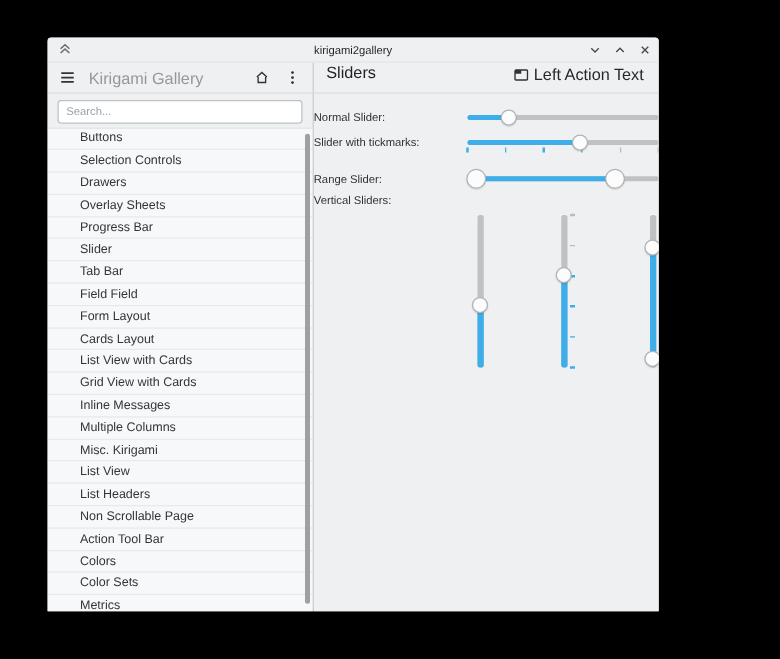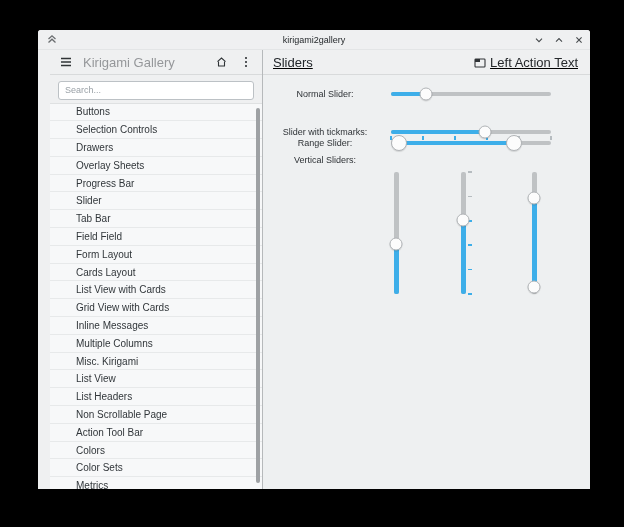--- a/index.html
+++ b/index.html
@@ -1,54 +1,54 @@
 <!DOCTYPE html>
 <html><head>
 <meta charset="utf-8">
 <style>
   html,body{margin:0;padding:0;background:#000;}
   .stage{position:relative;width:624px;height:527px;background:#000;overflow:hidden;
          font-family:"Liberation Sans", sans-serif;}
-  .window{position:absolute;left:38px;top:30px;width:552px;height:459px;
+  .window{position:absolute;left:38px;top:30px;width:489px;height:459px;
           background:#eff0f1;border-radius:3px 3px 0 0;overflow:hidden;
           box-shadow:0 0 0 1px rgba(0,0,0,.35);}
   
   .titlebar{height:19px;display:flex;align-items:center;background:#eff0f1;
             border-bottom:1px solid #e3e5e6;position:relative;}
   .tb-logo{position:absolute;left:8px;top:3px;}
   .tb-title{flex:1;text-align:center;font-size:9px;color:#1f2326;}
   .tb-controls{position:absolute;right:6px;top:0;height:19px;display:flex;align-items:center;gap:9px;}
   .tb-btn{width:11px;height:11px;display:flex;align-items:center;justify-content:center;cursor:default;}
   
-  .main{display:flex;height:440px;padding-left:12px;}
+  .main{display:flex;height:440px;}
   .sidebar{width:213px;display:flex;flex-direction:column;border-right:1px solid #b6b9bb;box-sizing:border-box;}
   .sb-header{height:24px;display:flex;align-items:center;gap:9px;padding:0 8px;
              border-bottom:1px solid #d8dadb;background:#eff0f1;}
   .sb-title{flex:1;font-size:13px;color:#95979a;white-space:nowrap;overflow:hidden;}
   .icon-btn{display:flex;align-items:center;justify-content:center;width:16px;height:16px;}
   .search-row{padding:4px 8px 3px 8px;background:#eff0f1;}
   .search-input{width:100%;box-sizing:border-box;height:19px;border:1px solid #bcc1c5;border-radius:3px;
                 background:#fff;font-size:9px;padding:0 6px;color:#31363b;outline:none;
                 font-family:"Liberation Sans", sans-serif;}
   .search-input::placeholder{color:#9aa1a7;}
   .sb-list{flex:1;background:#f7f8f9;position:relative;overflow:hidden;border-top:1px solid #dfe1e2;}
   .sb-item{height:17.8px;box-sizing:border-box;display:flex;align-items:center;
            padding-left:26px;font-size:10px;color:#31363a;border-bottom:1px solid #e7e9ea;cursor:default;}
   .sb-scrollthumb{position:absolute;right:2px;top:4px;bottom:7px;width:4px;border-radius:2px;background:#9ea1a4;}
   
   .content{flex:1;display:flex;flex-direction:column;min-width:0;}
-  .ct-header{height:24px;display:flex;align-items:center;border-bottom:1px solid #d8dadb;
-             background:#eff0f1;padding:0 8px 0 10px;text-decoration:underline;}
+  .ct-header{height:24px;display:flex;align-items:flex-start;border-bottom:1px solid #d8dadb;
+             background:#eff0f1;padding:0 8px 0 10px;}
   .ct-title{font-size:13px;color:#212529;flex:1;}
   .action-btn{display:flex;align-items:center;gap:4px;font-size:13px;color:#26292c;
               padding:2px 4px;border-radius:2px;cursor:default;white-space:nowrap;}
   .action-btn + .action-btn{margin-left:10px;}
   .ct-body{flex:1;position:relative;background:#eef0f1;}
   .hrow{position:absolute;left:0;width:100%;height:14px;display:flex;align-items:center;}
-  .frm-label{width:124px;margin-right:4px;text-align:center;font-size:9px;color:#2e3236;white-space:nowrap;}
+  .frm-label{width:124px;margin-right:4px;text-align:left;font-size:9px;color:#2e3236;white-space:nowrap;}
   .ctrl{position:relative;width:160px;height:14px;}
   .vgroup{position:absolute;left:128px;top:97px;width:200px;height:122px;}
   .vbox{position:absolute;top:0;width:20px;height:122px;}
   
   .sl-track{position:absolute;background:#bfc2c4;border-radius:2px;}
   .h .sl-track{left:0;right:0;top:50%;height:4px;margin-top:-2px;}
   .v .sl-track{top:0;bottom:0;left:50%;width:5px;margin-left:-2.5px;}
   .sl-fill{position:absolute;background:#3daee9;border-radius:2px;}
   .h .sl-fill{top:50%;height:4px;margin-top:-2px;}
   .v .sl-fill{left:50%;width:5px;margin-left:-2.5px;}
@@ -167,21 +167,21 @@
 
         <div class="ct-body">
           <div class="hrow" style="top:12px">
             <span class="frm-label">Normal Slider:</span>
             <div class="ctrl h">
                 <div class="sl-track"></div>
                 <div class="sl-fill" style="left: 0px; width: 22%;"></div>
                 <div class="sl-handle" style="left: 22%;"></div>
               </div>
           </div>
-          <div class="hrow" style="top:50px">
+          <div class="hrow" style="top:32px">
             <span class="frm-label">Slider with tickmarks:</span>
             <div class="ctrl h">
                 <div class="sl-track"></div>
                 <div class="sl-fill" style="left: 0px; width: 59%;"></div>
                 <div class="sl-tick on" style="left: calc(0% - 0.75px);"></div>
                 <div class="sl-tick on" style="left: calc(20% - 0.75px);"></div>
                 <div class="sl-tick on" style="left: calc(40% - 0.75px);"></div>
                 <div class="sl-tick on" style="left: calc(60% - 0.75px);"></div>
                 <div class="sl-tick" style="left: calc(80% - 0.75px);"></div>
                 <div class="sl-tick" style="left: calc(100% - 0.75px);"></div>

